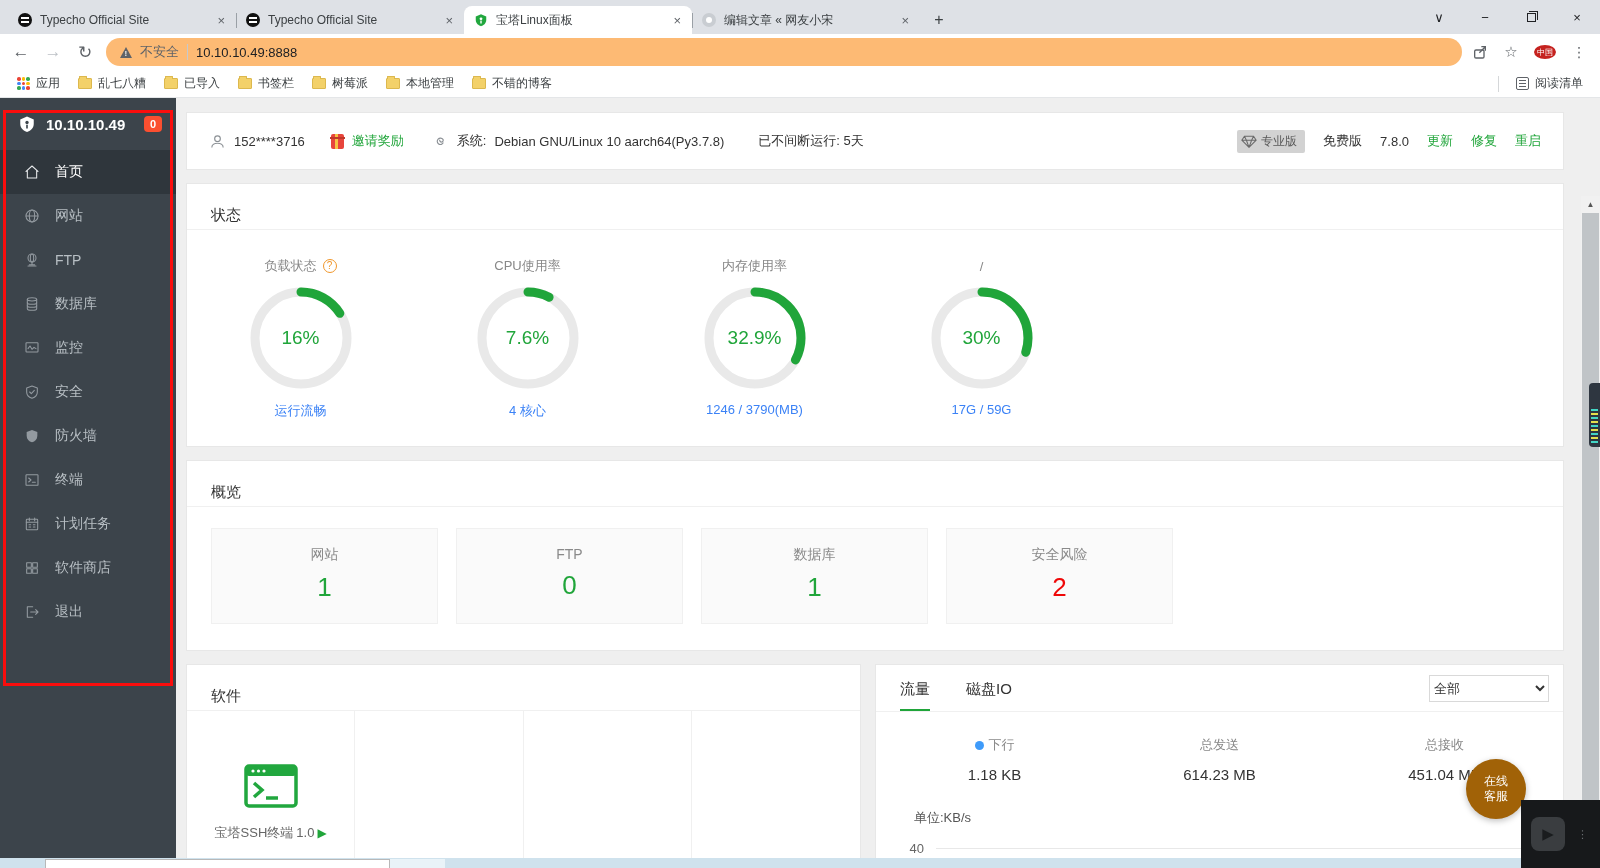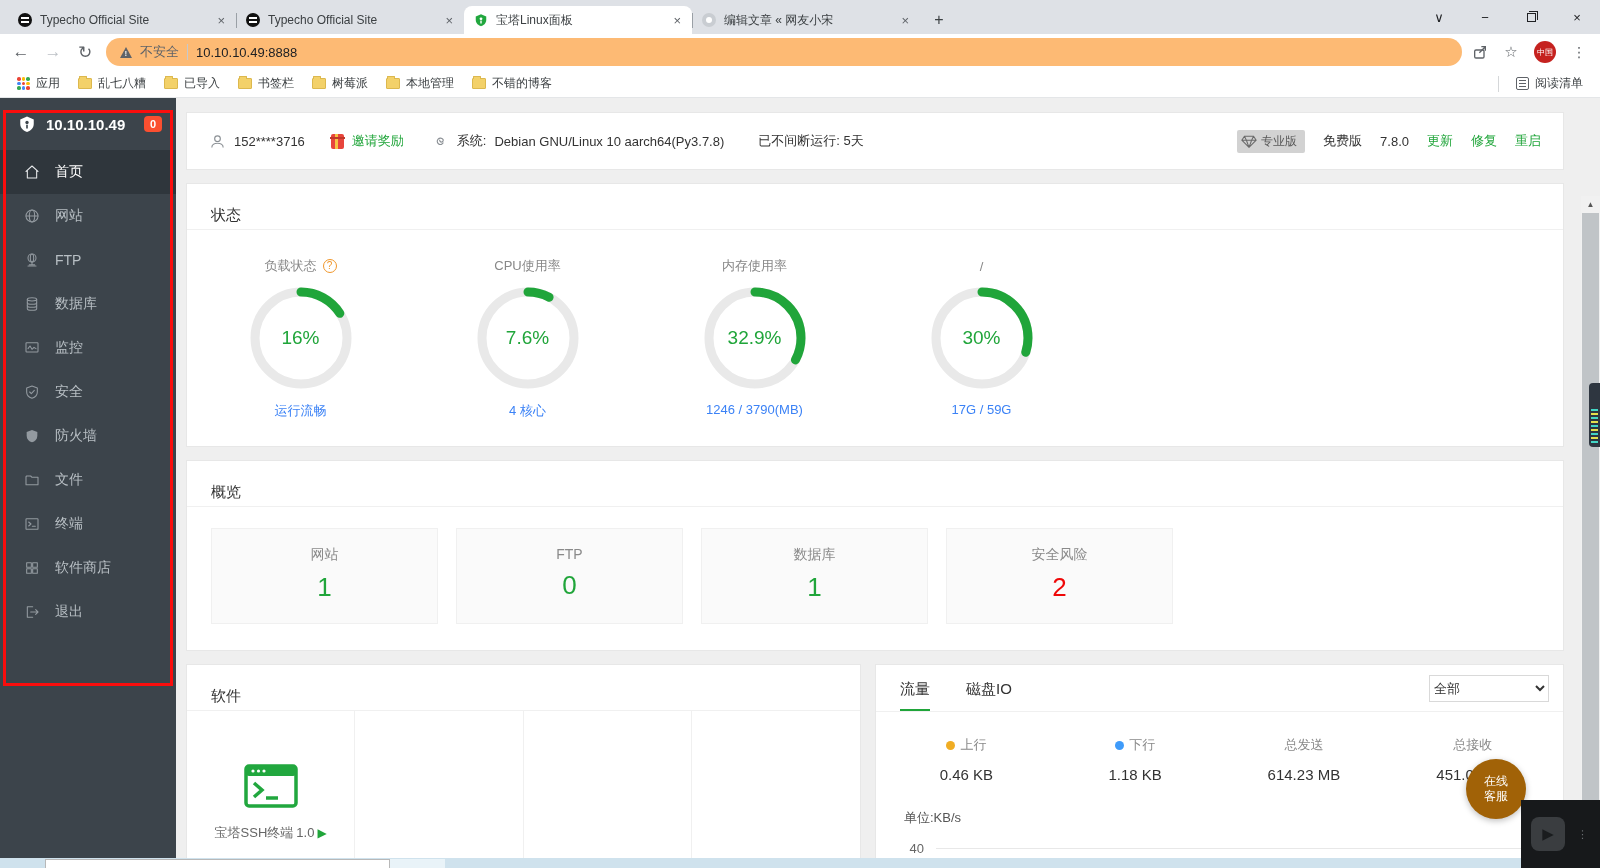--- a/index.html
+++ b/index.html
@@ -27,21 +27,21 @@
   .addressbar { height:36px; background:#fff; display:flex; align-items:center; padding:0 10px; gap:10px; }
   .nav-ic { color:#5f6368; font-size:17px; width:22px; text-align:center; cursor:pointer; }
   .nav-ic.disabled { color:#bdc1c6; }
   .url-pill { flex:1; height:28px; background:#fdba74; border-radius:14px; display:flex; align-items:center; padding:0 14px; gap:8px; font-size:13px; }
   .warn-tri { width:0; height:0; border-left:6px solid transparent; border-right:6px solid transparent; border-bottom:11px solid #5f6368; position:relative; }
   .warn-tri::after { content:'!'; position:absolute; left:-1.5px; top:2px; color:#f1f3f4; font-size:8px; font-weight:bold; }
   .sec-label { color:#5f6368; }
   .pill-div { width:1px; height:16px; background:#c6c9cc; }
   .url-text { color:#202124; }
   .bar-right { display:flex; align-items:center; gap:12px; }
-  .avatar { width:22px; height:22px; border-radius:50%; background:#c5221f; color:#fff; font-size:8px; display:flex; align-items:center; justify-content:center; }
+  .avatar { width:22px; height:14px; border-radius:50%; background:#c5221f; color:#fff; font-size:8px; display:flex; align-items:center; justify-content:center; }
 
   .bookmarks { height:28px; background:#fff; border-bottom:1px solid #e4e6e8; display:flex; align-items:center; padding:0 10px; font-size:12px; color:#3c4043; gap:4px; }
   .bm { display:flex; align-items:center; gap:6px; padding:3px 7px; border-radius:4px; cursor:pointer; white-space:nowrap; }
   .apps-ic { width:13px; height:13px; display:grid; grid-template-columns:repeat(3,1fr); gap:1px; }
   .apps-ic i { border-radius:50%; }
   .folder-ic { width:14px; height:11px; background:#f3d169; border:1px solid #dcb84e; border-radius:1px; position:relative; }
   .folder-ic::before { content:''; position:absolute; left:0; top:-3px; width:6px; height:2px; background:#f3d169; border:1px solid #dcb84e; border-bottom:none; border-radius:1px 1px 0 0; }
   .bm-spacer { flex:1; }
   .rl-div { width:1px; height:16px; background:#d5d7d9; margin:0 6px; }
   .rl-ic { width:13px; height:13px; border:1px solid #5f6368; border-radius:2px; position:relative; }
@@ -107,21 +107,21 @@
   .t-tab { font-size:15px; color:#333; padding-bottom:12px; cursor:pointer; }
   .t-tab.active { border-bottom:2px solid #20a53a; padding-bottom:10px; }
   .t-select { position:absolute; right:14px; top:10px; width:120px; height:27px; font-size:13px; color:#333; border:1px solid #d9d9d9; background:#fff; font-family:"Liberation Sans", sans-serif; }
   .t-stats { display:flex; padding:24px 6px 0; }
   .t-stat { flex:1; text-align:center; }
   .t-label { font-size:13px; color:#888; display:flex; align-items:center; justify-content:center; gap:5px; }
   .dot { width:9px; height:9px; border-radius:50%; display:inline-block; }
   .dot.up { background:#f0ad24; }
   .dot.down { background:#3f9bfa; }
   .t-val { font-size:15px; color:#333; margin-top:12px; }
-  .t-unit { font-size:13px; color:#555; margin:26px 0 0 28px; }
+  .t-unit { font-size:13px; color:#555; margin:26px 0 0 38px; }
   .t-axisrow { display:flex; align-items:center; margin:14px 24px 0 26px; }
   .t-tick { font-size:13px; color:#666; width:22px; text-align:right; }
   .t-gridline { flex:1; border-top:1px solid #e8e8e8; margin-left:12px; }
 
   
   .scrollbar { position:absolute; left:1581px; top:98px; width:19px; height:760px; background:#f1f1f1; }
   .sb-arrow { height:16px; display:flex; align-items:center; justify-content:center; font-size:8px; color:#555; }
   .sb-thumb { position:absolute; left:1px; right:1px; top:17px; height:630px; background:#c0c4c7; }
 
   
@@ -300,30 +300,31 @@
       <span>安全</span>
     </div>
     <div class="side-item">
       <svg viewBox="0 0 24 24">
           <path class="fillicon" d="M12 3 L20 6 V12 C20 17 16.5 20 12 21.5 C7.5 20 4 17 4 12 V6 Z"></path>
         </svg>
       <span>防火墙</span>
     </div>
     <div class="side-item">
       <svg viewBox="0 0 24 24">
-          <path d="M3 7 V19 H21 V8 H12 L10 6 H4 Z"></path>
-        </svg>
-      <span>文件</span>
-    </div>
-    <div class="side-item">
-      <svg viewBox="0 0 24 24">
           <rect x="3" y="4" width="18" height="16" rx="1"></rect>
           <path d="M7 9 L10.5 12 L7 15 M12.5 15.5 H17"></path>
         </svg>
       <span>终端</span>
+    </div>
+    <div class="side-item">
+      <svg viewBox="0 0 24 24">
+          <rect x="3.5" y="5" width="17" height="15.5" rx="1"></rect>
+          <path d="M3.5 9.5 H20.5 M8 3 V7 M16 3 V7 M7.5 13 H10 M14 13 H16.5 M7.5 16.5 H10 M14 16.5 H16.5"></path>
+        </svg>
+      <span>计划任务</span>
     </div>
     <div class="side-item">
       <svg viewBox="0 0 24 24">
           <rect x="4" y="4" width="7" height="7"></rect>
           <rect x="13" y="4" width="7" height="7"></rect>
           <rect x="4" y="13" width="7" height="7"></rect>
           <rect x="13" y="13" width="7" height="7"></rect>
         </svg>
       <span>软件商店</span>
     </div>
@@ -486,27 +487,20 @@
         <div class="t-head">
           <span class="t-tab active">流量</span>
           <span class="t-tab">磁盘IO</span>
         </div>
         <select class="t-select">
           <option>全部</option>
         </select>
         <div class="t-stats">
           <div class="t-stat">
             <div class="t-label">
-                <span class="dot up"></span>
-                <span>上行</span>
-              </div>
-            <div class="t-val">0.46 KB</div>
-          </div>
-          <div class="t-stat">
-            <div class="t-label">
                 <span class="dot down"></span>
                 <span>下行</span>
               </div>
             <div class="t-val">1.18 KB</div>
           </div>
           <div class="t-stat">
             <div class="t-label">
                 <span>总发送</span>
               </div>
             <div class="t-val">614.23 MB</div>

